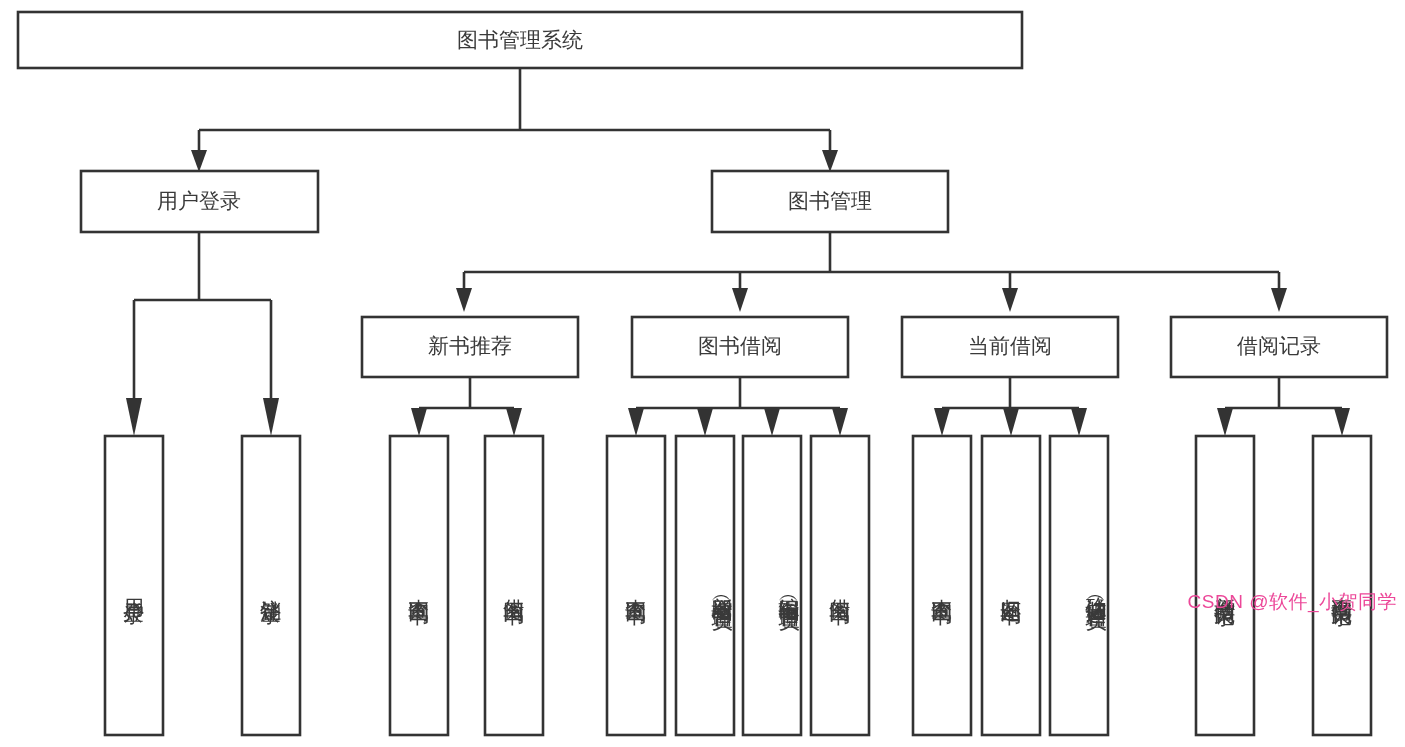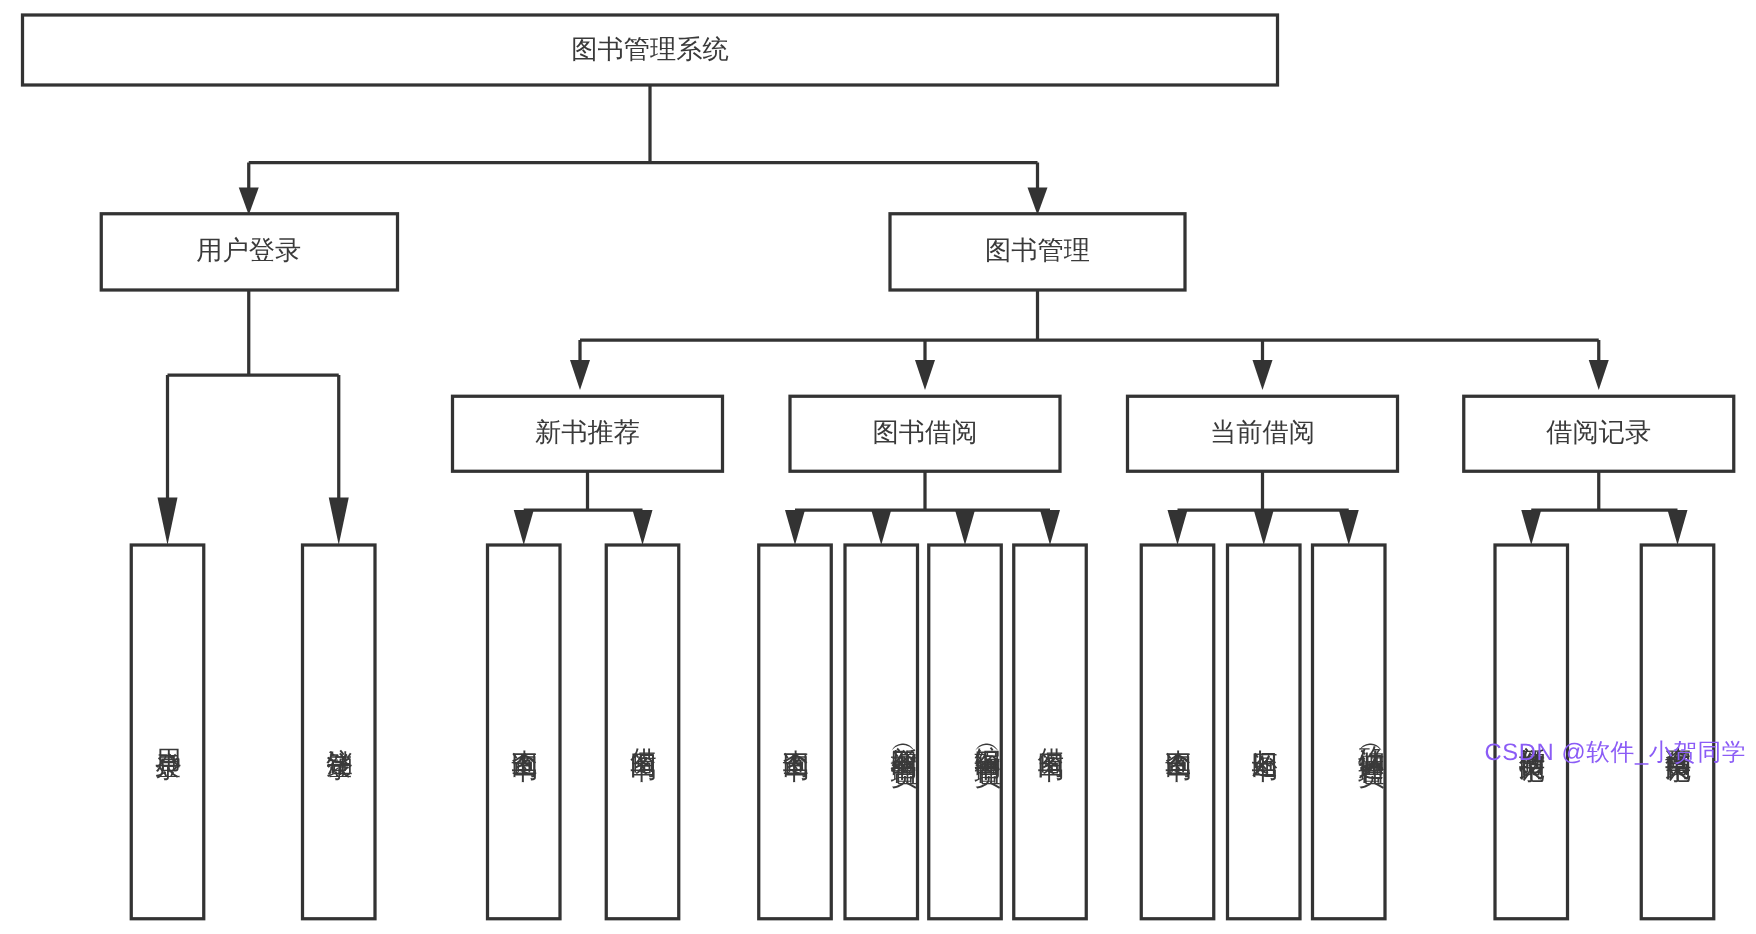--- a/index.html
+++ b/index.html
@@ -64,21 +64,21 @@
     white-space: nowrap;
     pointer-events: none;
     user-select: none;
   }
   .watermark {
     position: absolute;
     right: 8px;
     bottom: 4px;
     font-family: "Liberation Sans", "DejaVu Sans", sans-serif;
     font-size: 19px;
-    color: #8b5cf6;
+    color: #ec4899;
     letter-spacing: 0.5px;
     white-space: nowrap;
     text-align: center;
   }
 </style>
 </head>
 <body>
 
 <div id="diagram-root">
 

